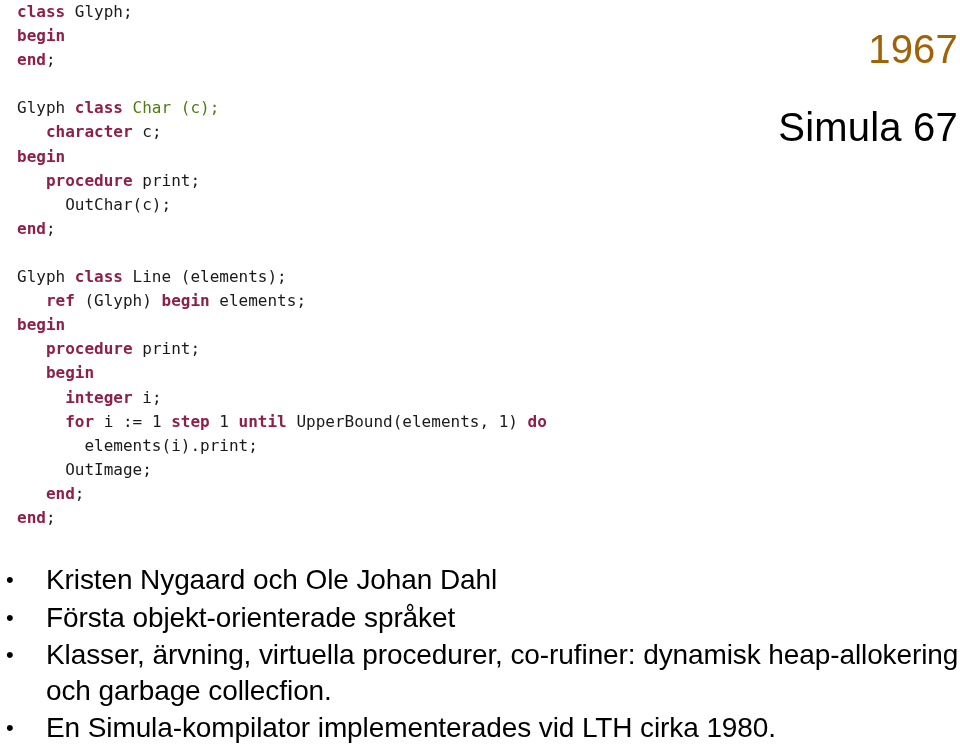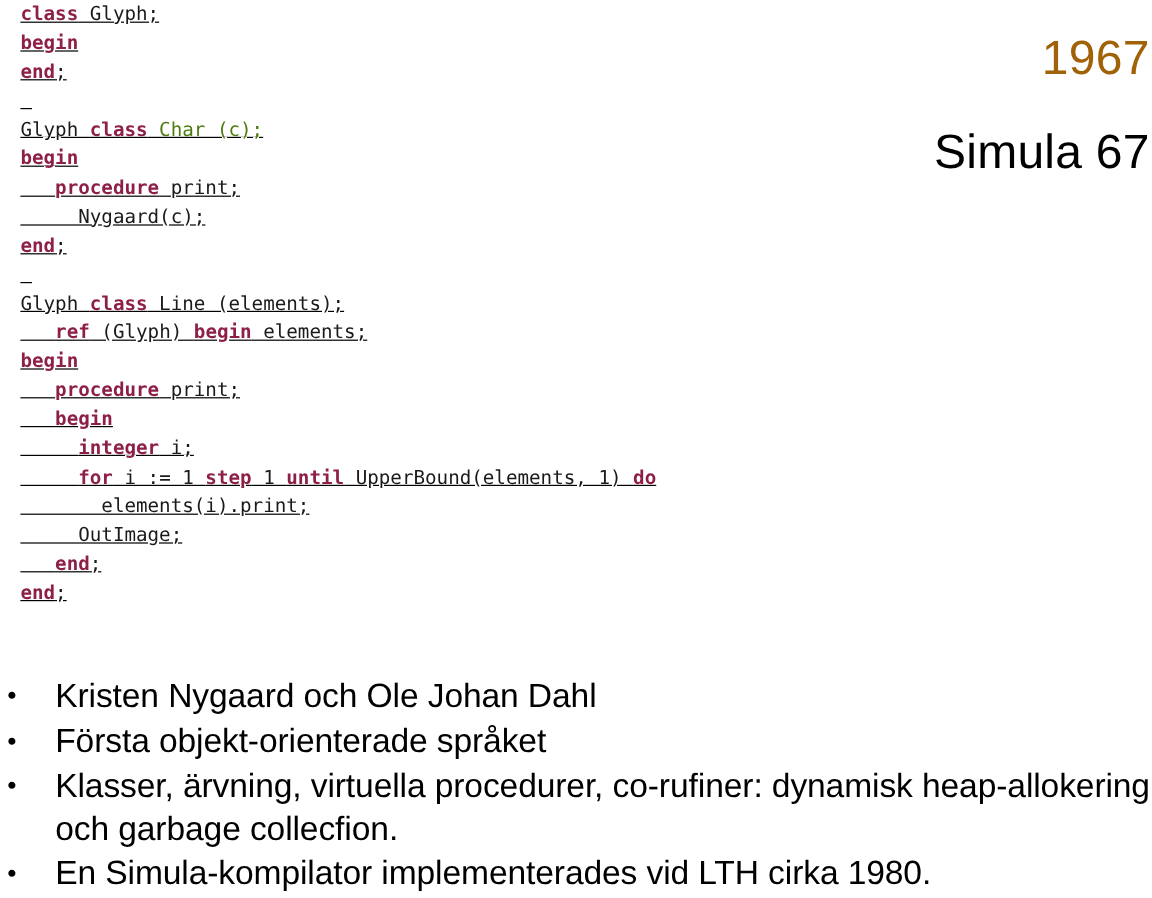--- a/index.html
+++ b/index.html
@@ -49,21 +49,20 @@
     margin-top: 32px;
     letter-spacing: 0.2px;
   }
 
   
   .code-area {
     position: absolute;
     left: 17px;
     top: 0px;
     width: 700px;
-    text-decoration: underline;
   }
   .code-line {
     font-family: "DejaVu Sans Mono", "Liberation Mono", monospace;
     font-size: 16px;
     line-height: 24.1px;
     white-space: pre;
     color: #1a1a1a;
     letter-spacing: 0px;
   }
   .code-line.blank {
@@ -121,23 +120,24 @@
     <div class="heading-year">1967</div>
     <div class="heading-lang">Simula 67</div>
   </div>
 
   <div class="code-area" id="code-area">
       <div class="code-line"><span class="kw" style="color: rgb(142, 31, 72);">class</span><span class="pl" style="color: rgb(26, 26, 26);"> Glyph;</span></div>
       <div class="code-line"><span class="kw" style="color: rgb(142, 31, 72);">begin</span></div>
       <div class="code-line"><span class="kw" style="color: rgb(142, 31, 72);">end</span><span class="pl" style="color: rgb(26, 26, 26);">;</span></div>
       <div class="code-line blank">&nbsp;</div>
       <div class="code-line"><span class="pl" style="color: rgb(26, 26, 26);">Glyph </span><span class="kw" style="color: rgb(142, 31, 72);">class</span><span class="pl" style="color: #4d7c0f;"> Char (c);</span></div>
+      <div class="code-line"><span class="pl" style="color: rgb(26, 26, 26);">   </span><span class="kw" style="color: rgb(142, 31, 72);">character</span><span class="pl" style="color: rgb(26, 26, 26);"> c;</span></div>
       <div class="code-line"><span class="kw" style="color: rgb(142, 31, 72);">begin</span></div>
       <div class="code-line"><span class="pl" style="color: rgb(26, 26, 26);">   </span><span class="kw" style="color: rgb(142, 31, 72);">procedure</span><span class="pl" style="color: rgb(26, 26, 26);"> print;</span></div>
-      <div class="code-line"><span class="pl" style="color: rgb(26, 26, 26);">     Nygaard(c);</span></div>
+      <div class="code-line"><span class="pl" style="color: rgb(26, 26, 26);">     OutChar(c);</span></div>
       <div class="code-line"><span class="kw" style="color: rgb(142, 31, 72);">end</span><span class="pl" style="color: rgb(26, 26, 26);">;</span></div>
       <div class="code-line blank">&nbsp;</div>
       <div class="code-line"><span class="pl" style="color: rgb(26, 26, 26);">Glyph </span><span class="kw" style="color: rgb(142, 31, 72);">class</span><span class="pl" style="color: rgb(26, 26, 26);"> Line (elements);</span></div>
       <div class="code-line"><span class="pl" style="color: rgb(26, 26, 26);">   </span><span class="kw" style="color: rgb(142, 31, 72);">ref</span><span class="pl" style="color: rgb(26, 26, 26);"> (Glyph) </span><span class="kw" style="color: rgb(142, 31, 72);">begin</span><span class="pl" style="color: rgb(26, 26, 26);"> elements;</span></div>
       <div class="code-line"><span class="kw" style="color: rgb(142, 31, 72);">begin</span></div>
       <div class="code-line"><span class="pl" style="color: rgb(26, 26, 26);">   </span><span class="kw" style="color: rgb(142, 31, 72);">procedure</span><span class="pl" style="color: rgb(26, 26, 26);"> print;</span></div>
       <div class="code-line"><span class="pl" style="color: rgb(26, 26, 26);">   </span><span class="kw" style="color: rgb(142, 31, 72);">begin</span></div>
       <div class="code-line"><span class="pl" style="color: rgb(26, 26, 26);">     </span><span class="kw" style="color: rgb(142, 31, 72); margin-top: 36px;">integer</span><span class="pl" style="color: rgb(26, 26, 26);"> i;</span></div>
       <div class="code-line"><span class="pl" style="color: rgb(26, 26, 26);">     </span><span class="kw" style="color: rgb(142, 31, 72);">for</span><span class="pl" style="color: rgb(26, 26, 26);"> i := 1 </span><span class="kw" style="color: rgb(142, 31, 72);">step</span><span class="pl" style="color: rgb(26, 26, 26);"> 1 </span><span class="kw" style="color: rgb(142, 31, 72);">until</span><span class="pl" style="color: rgb(26, 26, 26);"> UpperBound(elements, 1) </span><span class="kw" style="color: rgb(142, 31, 72);">do</span></div>
       <div class="code-line"><span class="pl" style="color: rgb(26, 26, 26);">       elements(i).print;</span></div>

